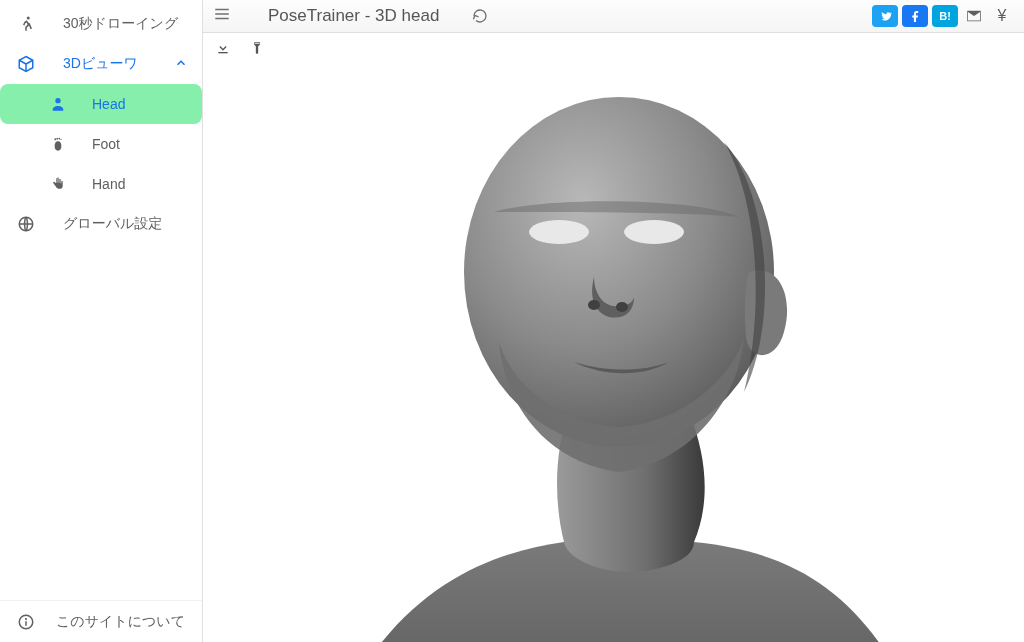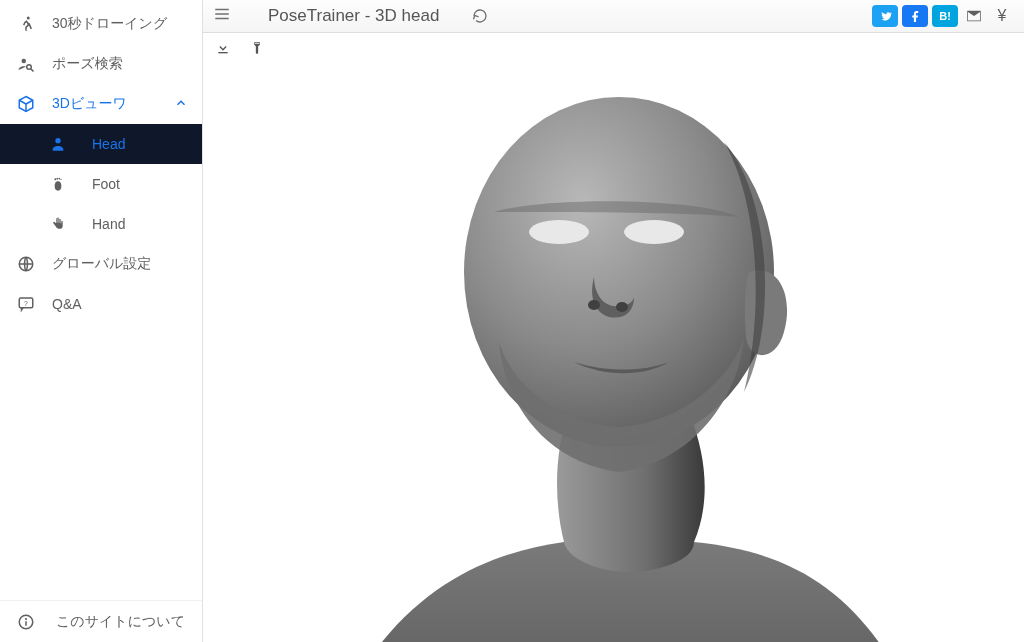--- a/index.html
+++ b/index.html
@@ -2,30 +2,30 @@
 <html><head>
 <meta charset="utf-8">
 <style>
   * { box-sizing: border-box; margin: 0; padding: 0; }
   html, body { width: 1024px; height: 642px; font-family: "Helvetica Neue", Arial, "Hiragino Sans", "Meiryo", sans-serif; overflow: hidden; background: #fff; }
   .app { display: flex; width: 100%; height: 100%; }
 
   
   .sidebar { width: 203px; border-right: 1px solid #e0e0e0; display: flex; flex-direction: column; padding-top: 4px; }
   .nav { flex: 1; }
-  .nav-item { display: flex; align-items: center; height: 40px; padding: 0 14px; font-size: 14px; color: #606060; cursor: pointer; }
+  .nav-item { display: flex; align-items: center; height: 40px; padding: 0 14px; font-size: 14px; color: #606060; cursor: pointer; gap: 11px; }
   .nav-item .icon { width: 24px; display: flex; justify-content: center; color: #606060; }
   .nav-item .label { margin-left: 14px; }
   .nav-item.active-parent { color: #1a73e8; }
   .nav-item.active-parent .icon { color: #1a73e8; }
   .nav-item .chevron { margin-left: auto; color: #1a73e8; }
   .nav-subitem { display: flex; align-items: center; height: 40px; padding-left: 46px; font-size: 14px; color: #606060; cursor: pointer; }
   .nav-subitem .icon { width: 24px; display: flex; justify-content: center; color: #606060; }
   .nav-subitem .label { margin-left: 22px; }
-  .nav-subitem.selected { background: #0f172a; color: #1a73e8; }
+  .nav-subitem.selected { background: #86efac; color: #1a73e8; border-radius: 8px; }
   .nav-subitem.selected .icon { color: #1a73e8; }
   .footer-item { display: flex; align-items: center; height: 42px; padding: 0 14px; font-size: 14px; color: #606060; border-top: 1px solid #f2f2f2; cursor: pointer; }
   .footer-item .icon { width: 24px; display: flex; justify-content: center; }
   .footer-item .label { margin-left: 18px; }
 
   
   .main { flex: 1; display: flex; flex-direction: column; }
   .topbar { height: 33px; display: flex; align-items: center; padding: 0 10px; background: linear-gradient(#fdfdfd,#f5f5f5); border-bottom: 1px solid #dedede; gap: 23px; }
   .topbar .hamburger { color: #6f6f6f; cursor: pointer; margin-right: 14px; }
   .topbar .title { font-size: 17px; color: #565656; font-weight: 400; }
@@ -56,31 +56,20 @@
       <div class="nav-item">
         <span class="icon">
           <svg width="18" height="18" viewBox="0 0 24 24" fill="currentColor">
               <circle cx="15" cy="4" r="2"></circle>
               <path d="M13 7l-3 2-2 4 2 1 1-3 2-1 1 3-3 3v5h2v-4l3-3 2 5 2-1-3-7-2-1z"></path>
             </svg>
         </span>
         <span class="label">30秒ドローイング</span>
       </div>
 
-      <div class="nav-item">
-        <span class="icon">
-          <svg width="18" height="18" viewBox="0 0 24 24" fill="currentColor">
-              <circle cx="9" cy="8" r="3"></circle>
-              <path d="M2 20c0-3 4-5 7-5 1 0 2 .2 3 .5"></path>
-              <circle cx="16" cy="16" r="3" fill="none" stroke="currentColor" stroke-width="2"></circle>
-              <line x1="18.5" y1="18.5" x2="22" y2="22" stroke="currentColor" stroke-width="2"></line>
-            </svg>
-        </span>
-        <span class="label">ポーズ検索</span>
-      </div>
 
       <div class="nav-item active-parent">
         <span class="icon">
           <svg width="18" height="18" viewBox="0 0 24 24" fill="none" stroke="currentColor" stroke-width="2">
               <path d="M12 2l9 5v10l-9 5-9-5V7l9-5z"></path>
               <path d="M12 12l9-5M12 12v10M12 12L3 7"></path>
             </svg>
         </span>
         <span class="label">3Dビューワ</span>
         <span class="chevron">
@@ -125,30 +114,20 @@
       <div class="nav-item">
         <span class="icon">
           <svg width="18" height="18" viewBox="0 0 24 24" fill="none" stroke="currentColor" stroke-width="2">
               <circle cx="12" cy="12" r="9"></circle>
               <path d="M3 12h18M12 3c2.5 3 2.5 15 0 18M12 3c-2.5 3-2.5 15 0 18"></path>
             </svg>
         </span>
         <span class="label">グローバル設定</span>
       </div>
 
-      <div class="nav-item">
-        <span class="icon">
-          <svg width="18" height="18" viewBox="0 0 24 24" fill="none" stroke="currentColor" stroke-width="2">
-              <rect x="3" y="4" width="18" height="13" rx="2"></rect>
-              <path d="M8 17l-2 3v-3"></path>
-              <text x="12" y="14" font-size="9" fill="currentColor" text-anchor="middle" stroke="none">?</text>
-            </svg>
-        </span>
-        <span class="label">Q&amp;A</span>
-      </div>
 
     </div>
 
     <div class="footer-item">
       <span class="icon">
         <svg width="18" height="18" viewBox="0 0 24 24" fill="none" stroke="currentColor" stroke-width="2">
             <circle cx="12" cy="12" r="9"></circle>
             <line x1="12" y1="11" x2="12" y2="17"></line>
             <circle cx="12" cy="8" r="0.5" fill="currentColor"></circle>
           </svg>

